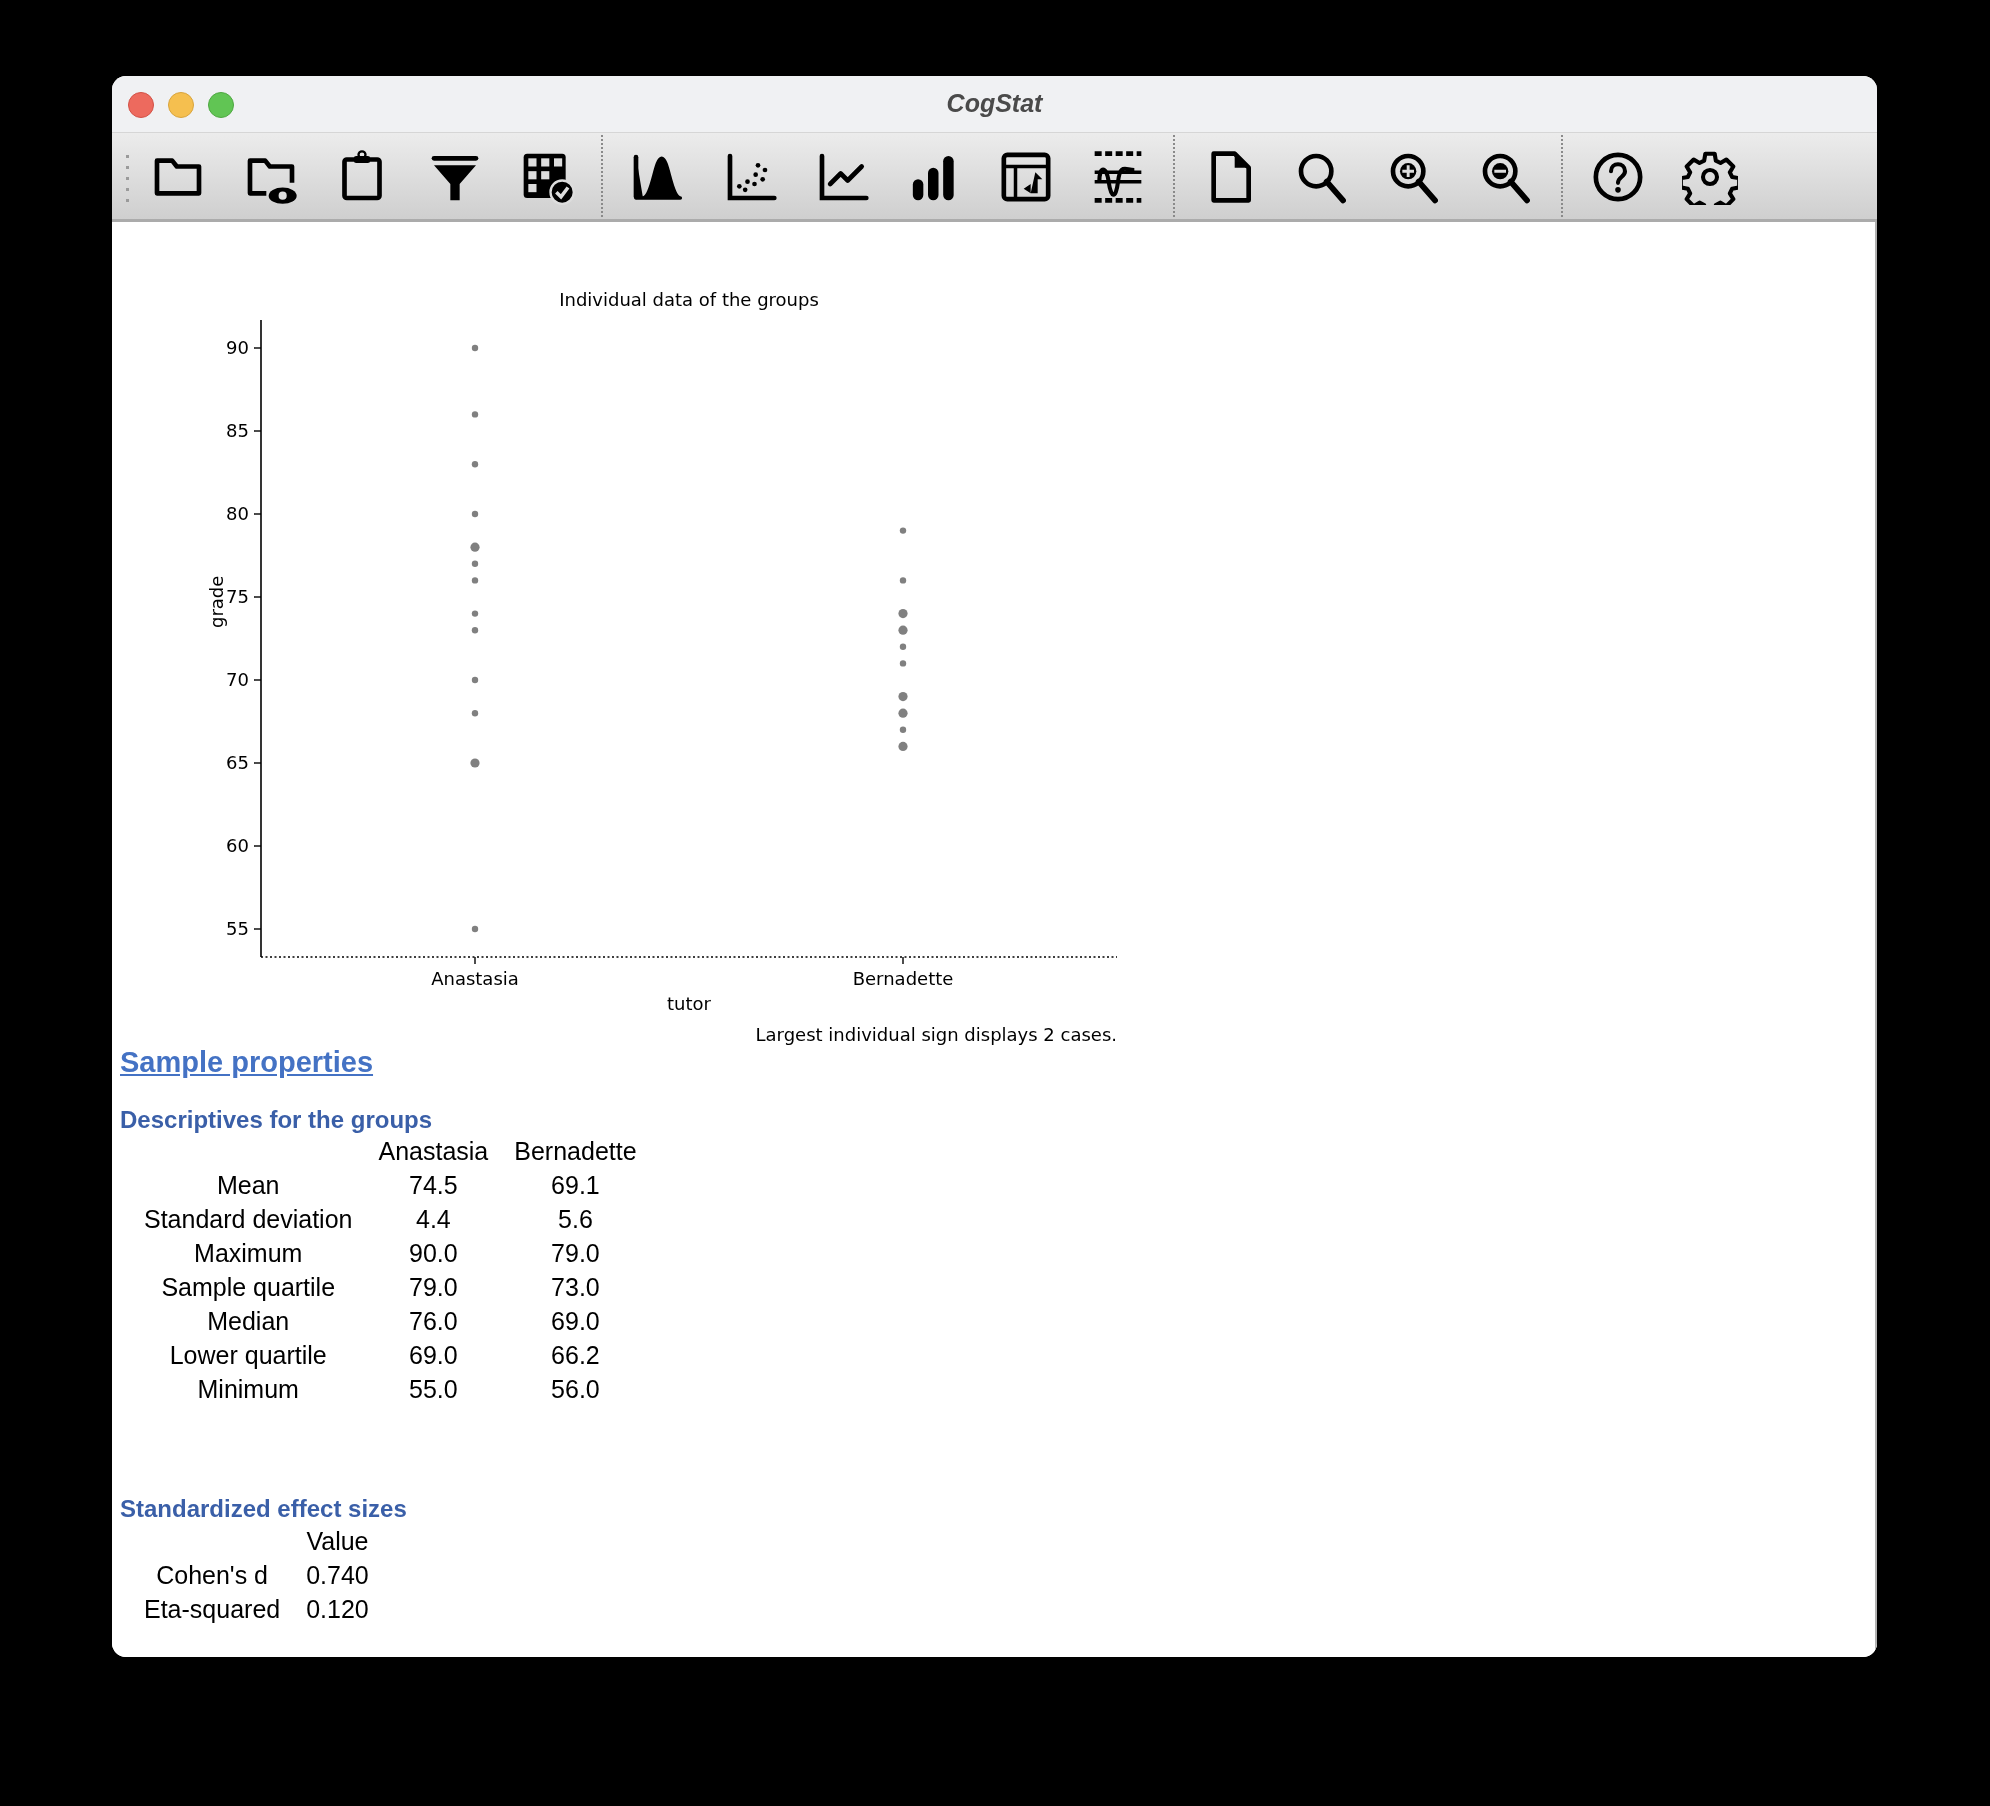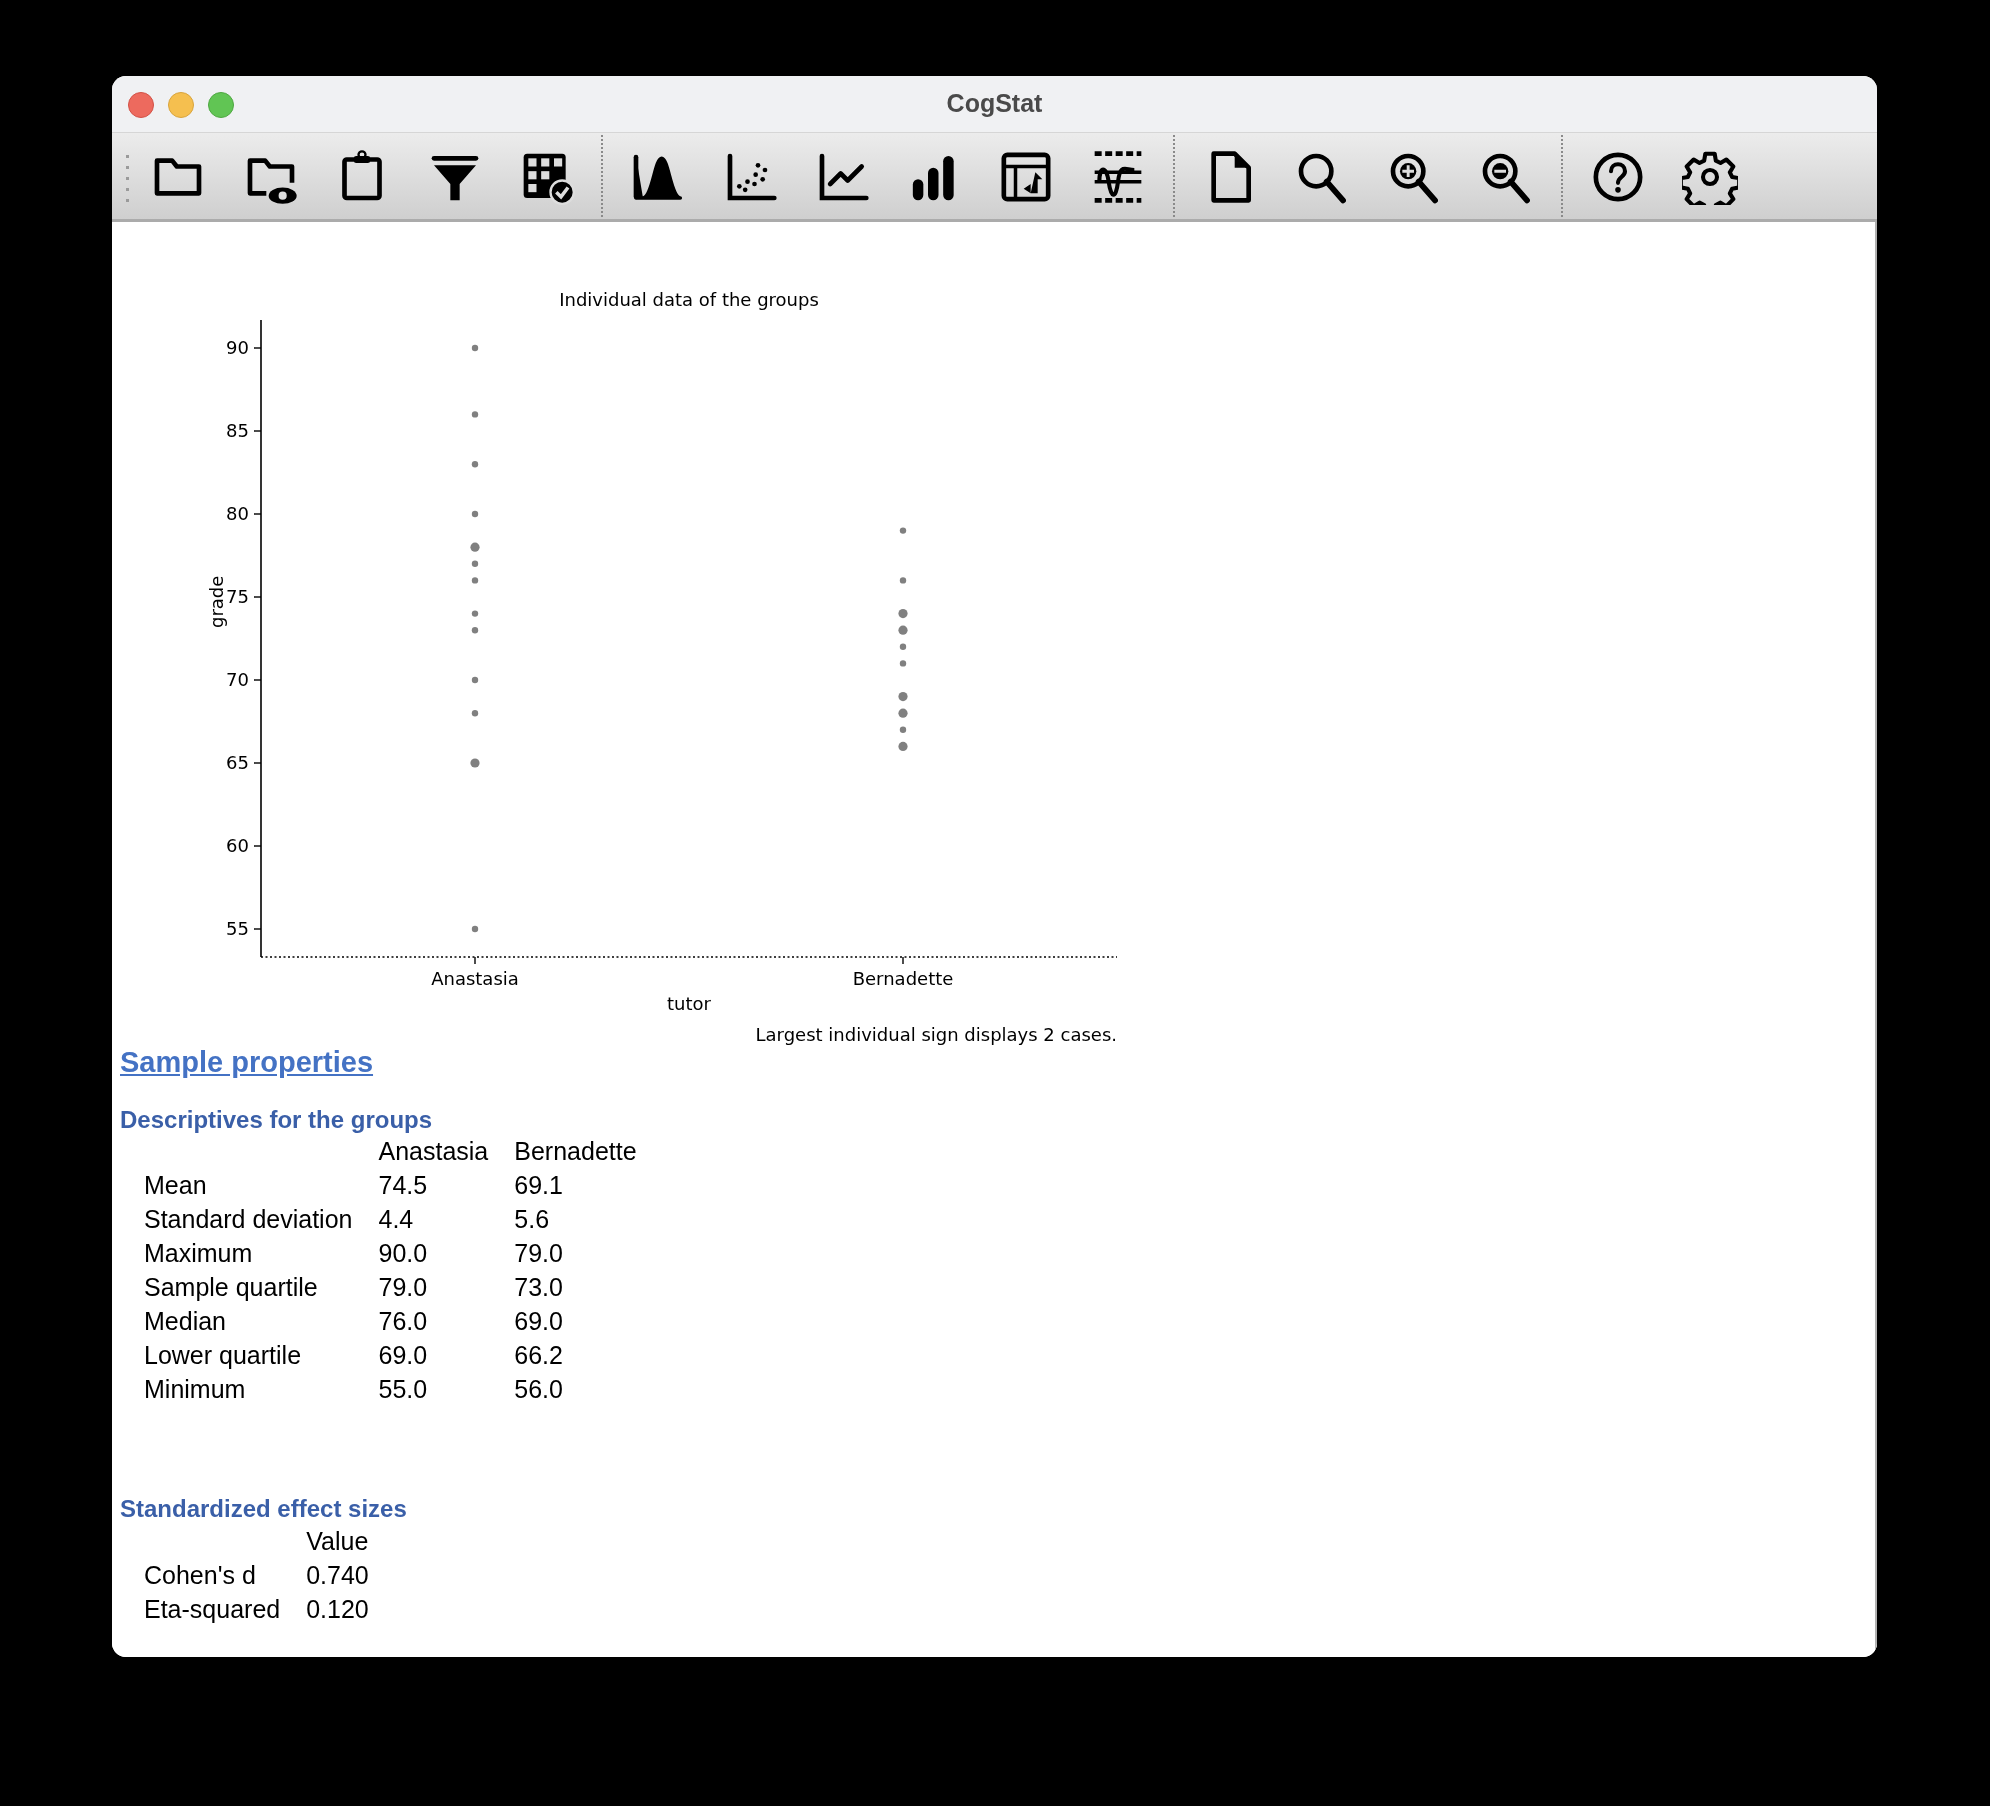--- a/index.html
+++ b/index.html
@@ -15,33 +15,33 @@
   .titlebar {
     position: absolute; left: 0; top: 0; width: 100%; height: 56px;
     background: #f0f1f3; border-bottom: 1px solid #d6d6d6;
   }
   .traffic { position: absolute; top: 16px; width: 24px; height: 24px; border-radius: 50%; }
   .traffic.close { left: 16px; background: #ed6a5e; border: 1px solid #d35146; }
   .traffic.min { left: 56px; background: #f5bf4f; border: 1px solid #d9a43c; }
   .traffic.max { left: 96px; background: #61c554; border: 1px solid #4ea841; }
   .title {
     position: absolute; left: 0; right: 0; top: 13px; text-align: center;
-    font-size: 25px; font-weight: bold; color: #4a4a4a;
+    font-size: 25px; font-weight: bold; color: #4a4a4a; font-style: italic;
   }
   .toolbar {
     position: absolute; left: 0; top: 57px; width: 100%; height: 86px;
     background: linear-gradient(#ececec, #cfcfcf);
     border-bottom: 3px solid #ababab;
   }
   .grip { position: absolute; left: 14px; top: 18px; width: 3px; height: 52px;
     background: radial-gradient(circle, #9a9a9a 1.5px, transparent 2px) 0 0/3px 11px repeat-y; }
   .sep { position: absolute; top: 2px; height: 82px; width: 0; border-left: 2px dotted #8a8a8a; }
   .tbtn { position: absolute; top: 14px; width: 60px; height: 60px; display: flex; align-items: center; justify-content: center; }
   .tbtn svg { width: 56px; height: 56px; }
-  .content { position: absolute; left: 0; top: 146px; width: 100%; bottom: 0; background: #fff; }
+  .content { position: absolute; left: 0; top: 146px; width: 100%; bottom: 0; background: #fff; text-align: center; }
   .vscroll-line { position: absolute; right: 0; top: 0; width: 2px; height: 100%; background: #b0b0b0; }
   .plot-text { position: absolute; font-family: "DejaVu Sans", sans-serif; font-size: 18px; color: #000; white-space: nowrap; }
   .h1 { position: absolute; left: 8px; font-size: 29px; font-weight: bold; color: #4472c4; text-decoration: underline; }
   .h2 { position: absolute; left: 8px; font-size: 24px; font-weight: bold; color: #3a5fa8; }
   table.stats { position: absolute; border-collapse: collapse; font-size: 25px; color: #000; }
   table.stats td { padding: 0 12px 0 14px; height: 34px; line-height: 34px; white-space: nowrap; }
   table.stats td:first-child { padding-left: 32px; }
 </style>
 </head>
 <body>

